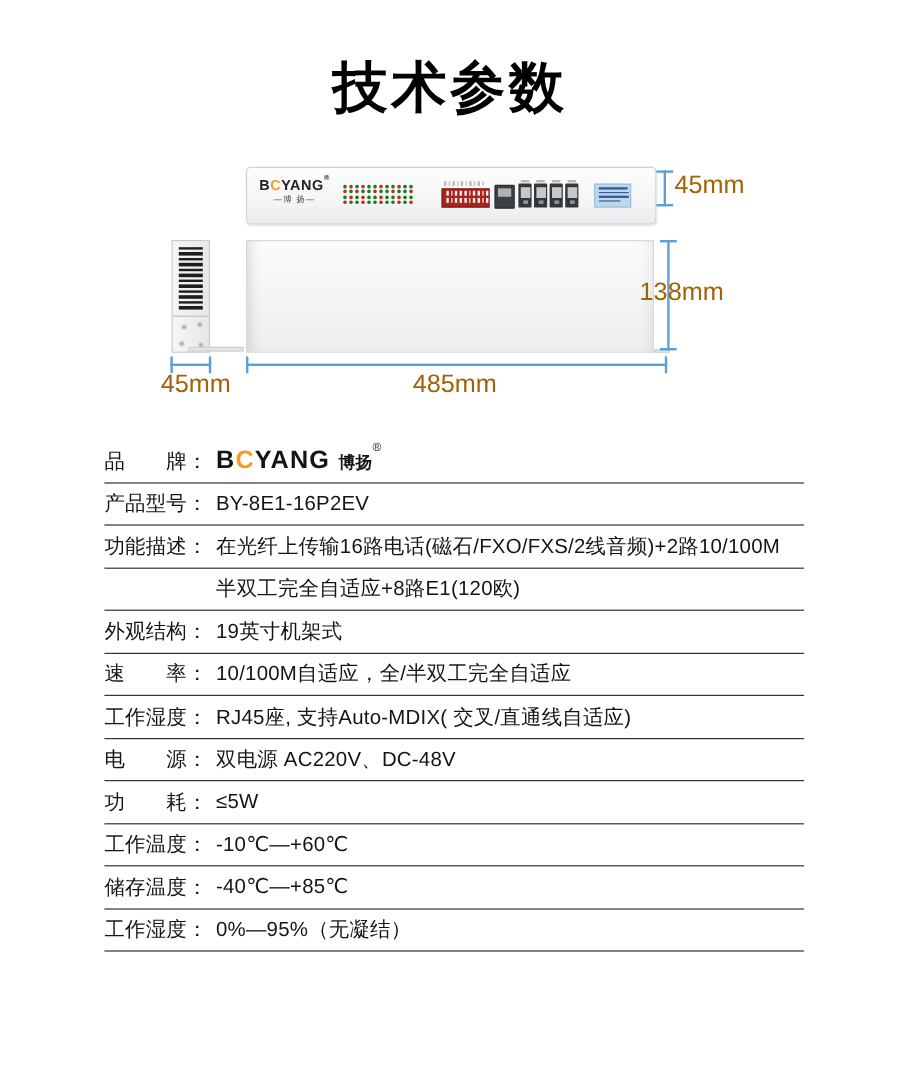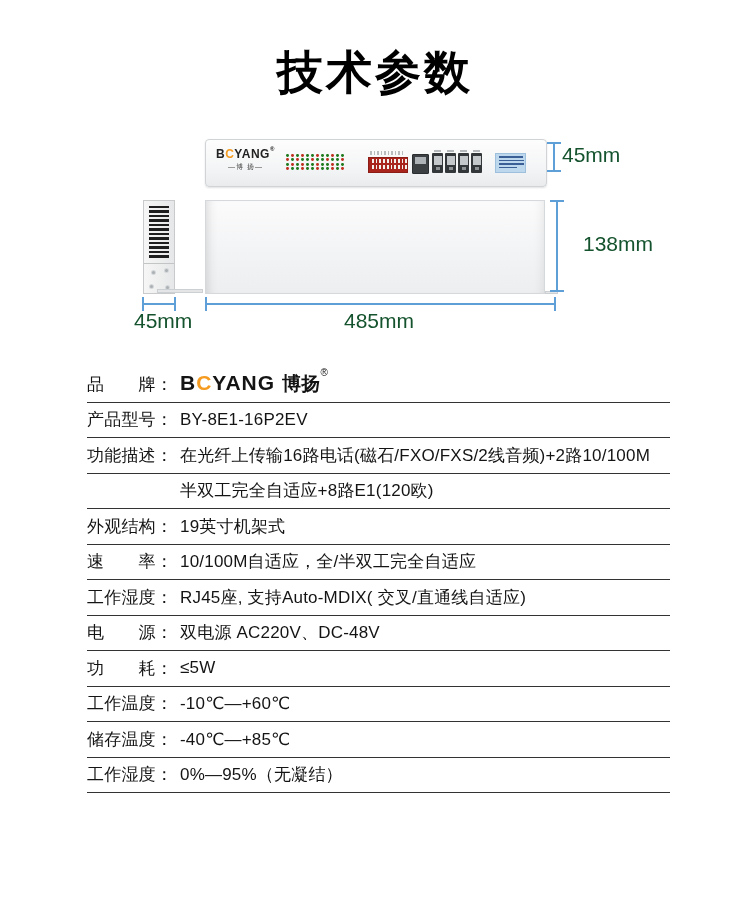--- a/index.html
+++ b/index.html
@@ -80,37 +80,37 @@
   .dim-vline { position:absolute; width:2px; background:#5f9fd8; }
   .dim-vline::before,.dim-vline::after { content:""; position:absolute; left:-6px; width:14px; height:2px; background:#5f9fd8; }
   .dim-vline::before { top:0; } .dim-vline::after { bottom:0; }
   .dim-hline { position:absolute; height:2px; background:#5f9fd8; }
   .dim-hline::before,.dim-hline::after { content:""; position:absolute; top:-6px; width:2px; height:14px; background:#5f9fd8; }
   .dim-hline::before { left:0; } .dim-hline::after { right:0; }
   .dv45  { left:553px; top:138px; height:30px; }
   .dv138 { left:556px; top:196px; height:92px; }
   .dh485 { left:205px; top:299px; width:351px; }
   .dh45  { left:142px; top:299px; width:34px; }
-  .dim-text { position:absolute; font-size:21px; color:#14532d; }
+  .dim-text { position:absolute; font-size:21px; color:#a16207; }
   .t45r  { left:562px; top:139px; }
-  .t138  { left:583px; top:228px; }
+  .t138  { left:533px; top:228px; }
   .t485  { left:344px; top:305px; }
   .t45l  { left:134px; top:305px; }
   
   .spec-table { position:absolute; left:87px; top:363px; width:583px; }
   .spec-row {
     display:flex; align-items:center; height:34.5px;
     border-bottom:1.5px solid #333; font-size:17px; color:#141414;
     letter-spacing:0.2px;
   }
   .spec-label { width:93px; flex:none; white-space:pre; }
   .spec-value { flex:1; white-space:nowrap; }
   .brand-pre,.brand-rest { font-weight:700; font-size:21px; letter-spacing:1px; }
   .brand-o   { color:#f59b20; font-weight:700; font-size:21px; letter-spacing:1px; }
-  .brand-cn  { font-weight:700; font-size:19px; margin-left:7px; }
+  .brand-cn  { font-weight:700; font-size:14px; margin-left:7px; }
   .brand-reg { font-size:10px; vertical-align:top; position:relative; top:-4px; }
 </style>
 </head>
 <body>
 
 <div id="canvas">
 
   <div class="page-title">技术参数</div>
 
   <div class="front-panel">

